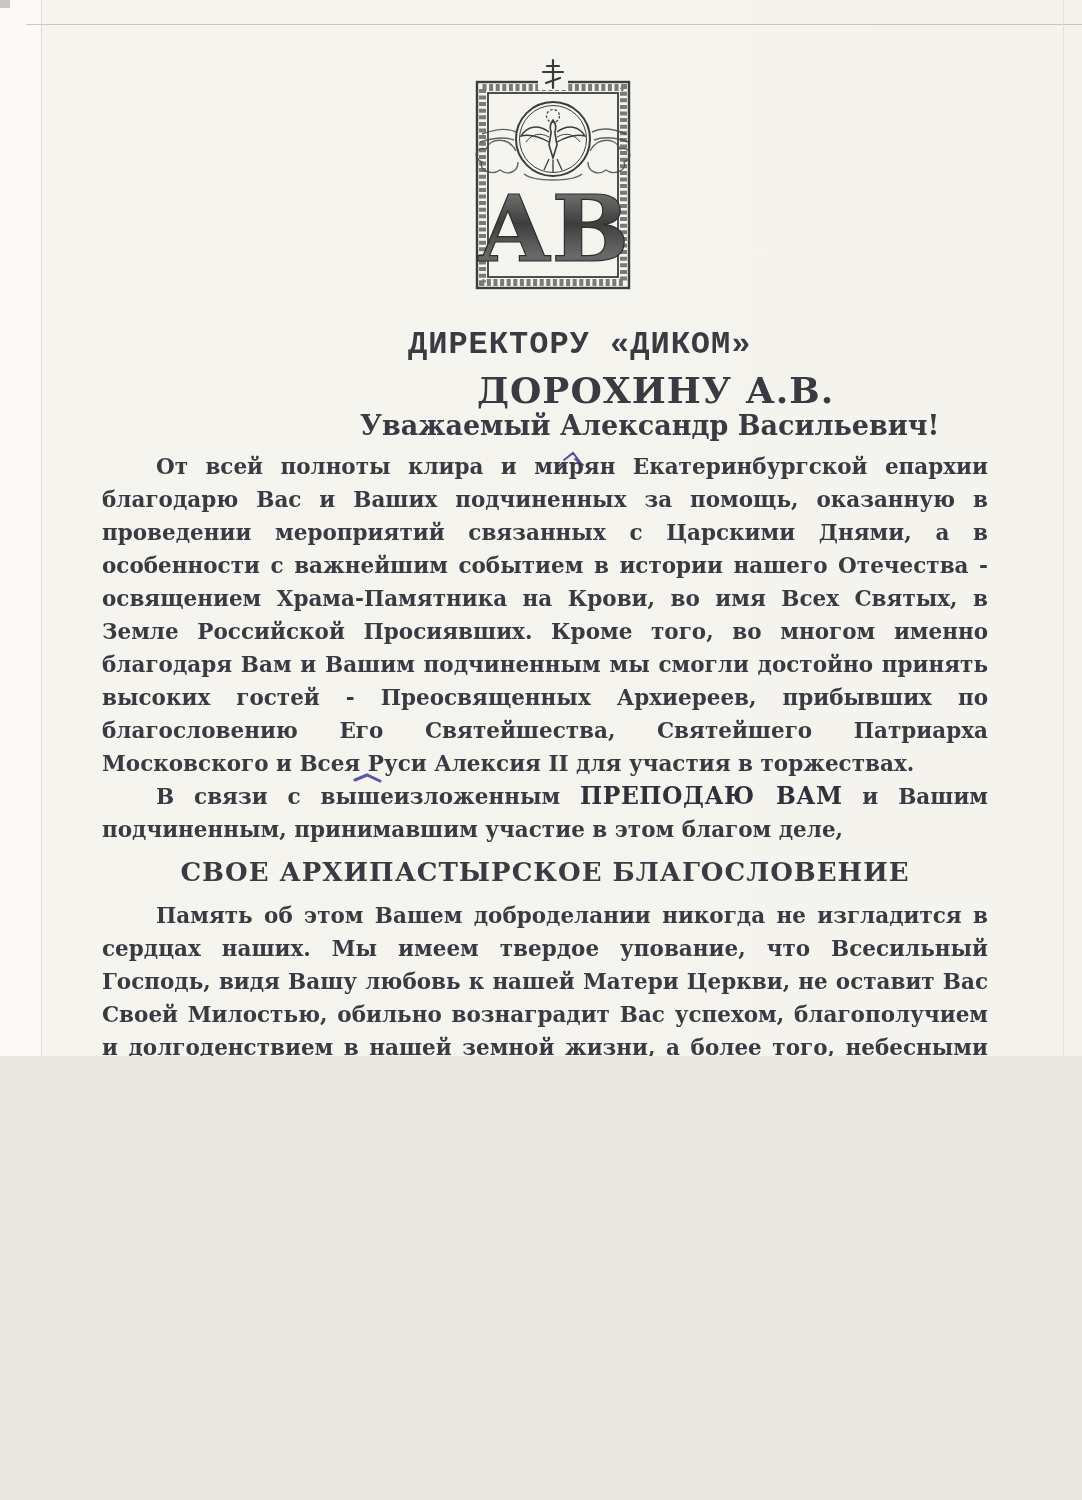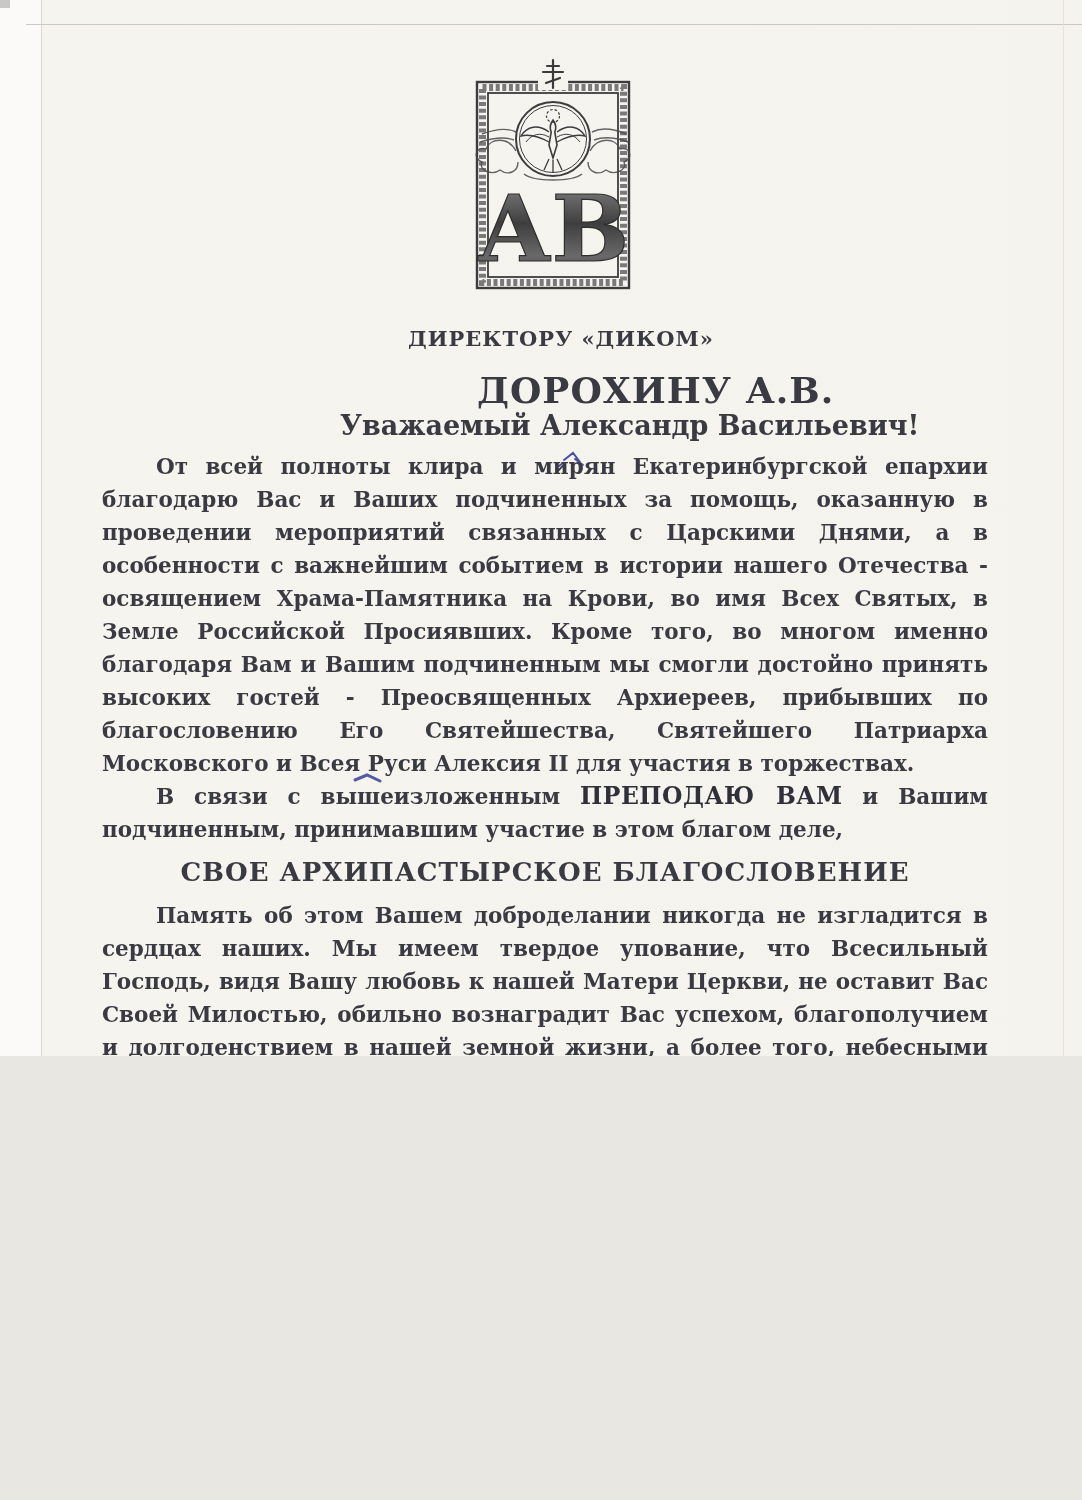--- a/index.html
+++ b/index.html
@@ -10,23 +10,23 @@
     color:#3a3a42; overflow:hidden;
   }
   .scan-topline{position:absolute;left:26px;right:0;top:24px;height:1px;background:#b3afa8;opacity:.65;}
   .scan-leftline{position:absolute;left:41px;top:0;bottom:0;width:1px;background:#d8d4cd;opacity:.8;}
   .scan-rightline{position:absolute;left:1063px;top:0;bottom:0;width:1px;background:#e2dfd8;opacity:.8;}
   .corner-mark{position:absolute;left:0;top:0;width:10px;height:8px;background:#9a968f;opacity:.5;}
 
   .emblem{position:absolute;left:468px;top:56px;width:170px;height:240px;}
 
   .addr{position:absolute;font-weight:bold;letter-spacing:1px;white-space:nowrap;}
-  .addr1{left:408px;top:326px;font-size:21px;}
+  .addr1{left:408px;top:326px;font-size:32px;font-family:Liberation Mono, monospace;}
   .addr2{left:477px;top:369px;font-size:36px;}
-  .salutation{position:absolute;left:340px;top:410px;font-size:27px;font-weight:bold;white-space:nowrap;}
+  .salutation{position:absolute;left:360px;top:410px;font-size:27px;font-weight:bold;white-space:nowrap;}
 
   .ink-mark{position:absolute;}
 
   .body-text{
     position:absolute;left:102px;top:450px;width:886px;
     font-size:21.5px;line-height:33px;font-weight:bold;text-align:justify;
   }
   .body-text p{margin:0;}
   .indent{text-indent:54px;}
   .emph{font-size:23.5px;letter-spacing:.5px;color:#30303a;}

